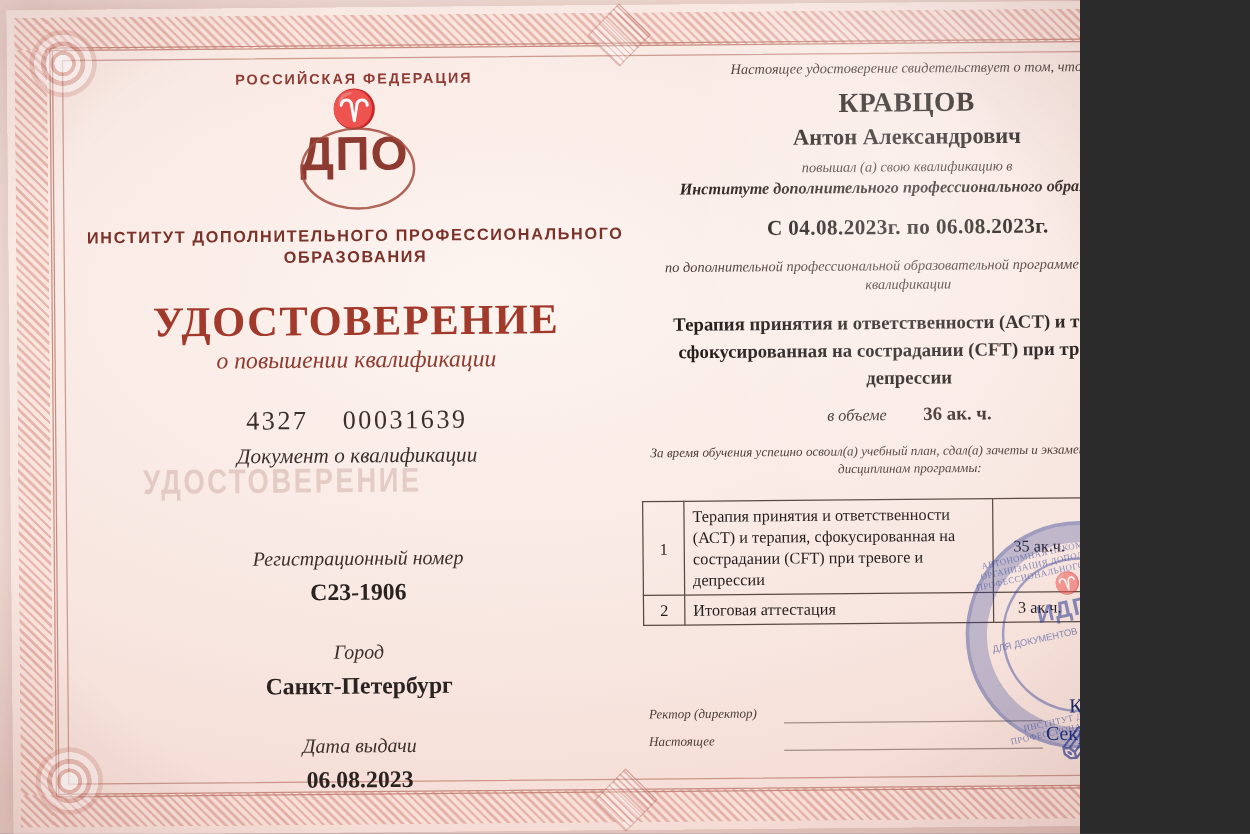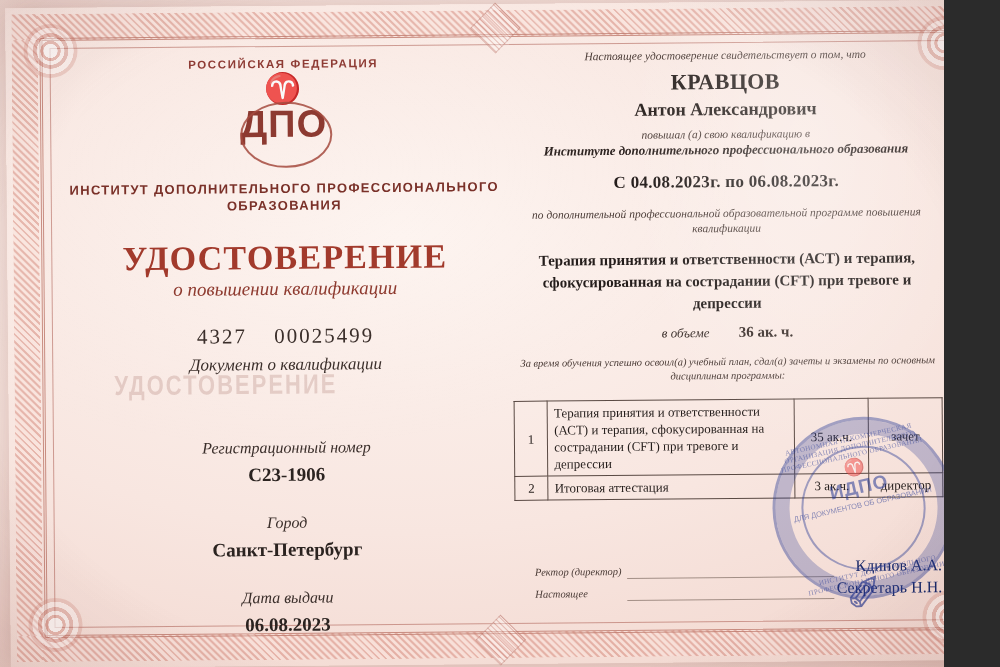--- a/index.html
+++ b/index.html
@@ -10,21 +10,21 @@
   body {
     width: 1000px;
     height: 667px;
     overflow: hidden;
     font-family: "Liberation Serif", serif;
   }
 
   
   #photo {
     position: relative;
-    width: 944px;
+    width: 864px;
     height: 667px;
     background:
       radial-gradient(ellipse 120% 90% at 45% 40%, #fbf0ec 0%, #f6e3dd 45%, #edcfc7 78%, #dcb6ac 100%),
       linear-gradient(160deg, #f7e8e3 0%, #eed6ce 60%, #e0bdb3 100%);
     overflow: hidden;
   }
   
   #photo::after {
     content: "";
     position: absolute;
@@ -330,21 +330,20 @@
     position: absolute;
     left: 0; right: 0; bottom: 4px;
     height: 66px;
   }
   .sign-row {
     position: absolute;
     left: 4px;
     font-size: 10.5px;
     font-style: italic;
     color: #4a3b36;
-    margin-left: 16px;
   }
   #sign-rector { bottom: 38px; }
   #sign-secret { bottom: 16px; }
   .sign-name {
     position: absolute;
     right: 2px;
     font-size: 16px;
     color: #1c2b6b;
     font-style: normal;
   }
@@ -462,21 +461,21 @@
           <div class="dpo">ДПО</div>
         </div>
 
         <div class="inst-name">ИНСТИТУТ ДОПОЛНИТЕЛЬНОГО ПРОФЕССИОНАЛЬНОГО ОБРАЗОВАНИЯ</div>
 
         <div class="udost">УДОСТОВЕРЕНИЕ</div>
         <div class="udost-sub">о повышении квалификации</div>
 
         <div class="numbers">
           <span>4327</span>
-          <span>00025499</span>
+          <span>00031639</span>
         </div>
         <div class="doc-kind">Документ о квалификации</div>
 
         <div id="watermark">УДОСТОВЕРЕНИЕ</div>
 
         <div class="field-label">Регистрационный номер</div>
         <div class="field-value">С23-1906</div>
 
         <div class="field-label">Город</div>
         <div class="field-value">Санкт-Петербург</div>

